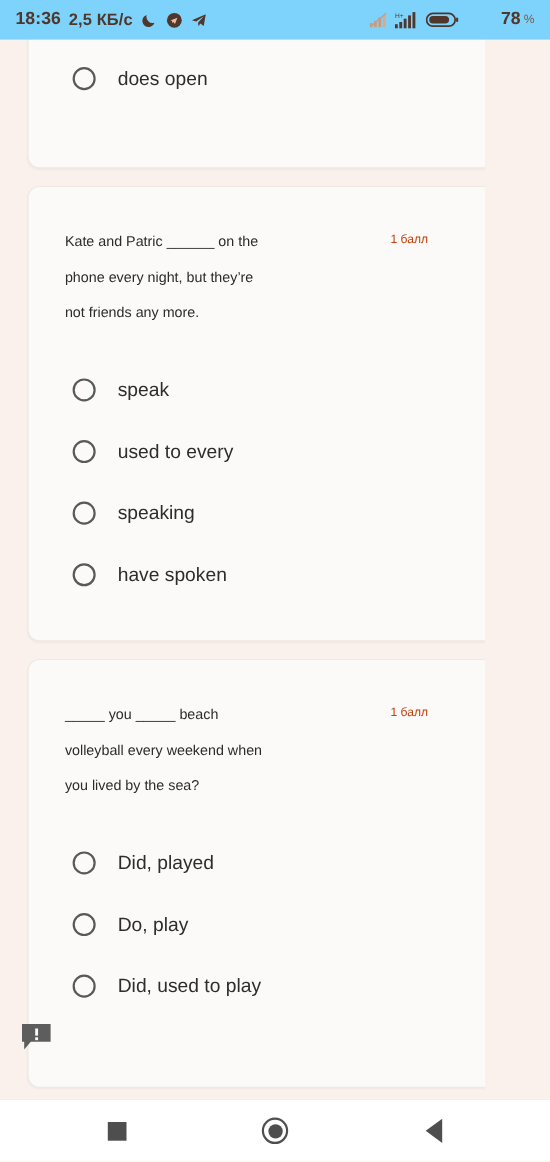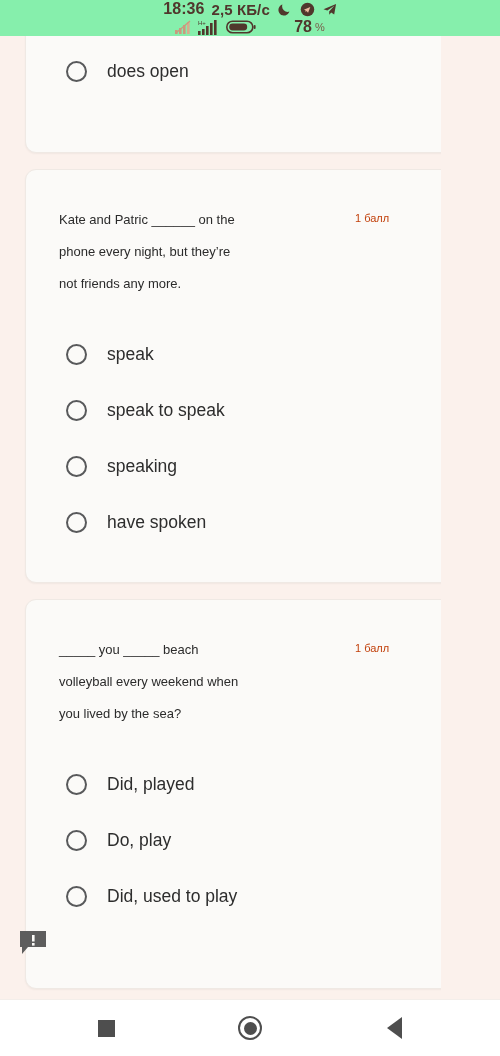--- a/index.html
+++ b/index.html
@@ -21,28 +21,27 @@
     overflow: hidden;
     background: #fbf1ec;
   }
 
   
   .status-bar {
     position: absolute;
     top: 0; left: 0;
     width: 500px;
     height: 36px;
-    background: #86efac;
+    background: #7dd3fc;
     display: flex;
     align-items: center;
     justify-content: space-between;
     padding: 0 14px;
     box-sizing: border-box;
     z-index: 50;
-    flex-direction: column;
   }
   .status-left {
     display: flex;
     align-items: center;
     gap: 7px;
   }
   .status-right {
     display: flex;
     align-items: center;
     gap: 6px;
@@ -234,21 +233,21 @@
 not friends any more.</div>
         <div class="q-points">1 балл</div>
       </div>
       <div class="options">
         <div class="opt">
           <span class="radio"></span>
           <span class="opt-label">speak</span>
         </div>
         <div class="opt">
           <span class="radio"></span>
-          <span class="opt-label">speak to speak</span>
+          <span class="opt-label">used to every</span>
         </div>
         <div class="opt">
           <span class="radio"></span>
           <span class="opt-label">speaking</span>
         </div>
         <div class="opt">
           <span class="radio"></span>
           <span class="opt-label">have spoken</span>
         </div>
       </div>

